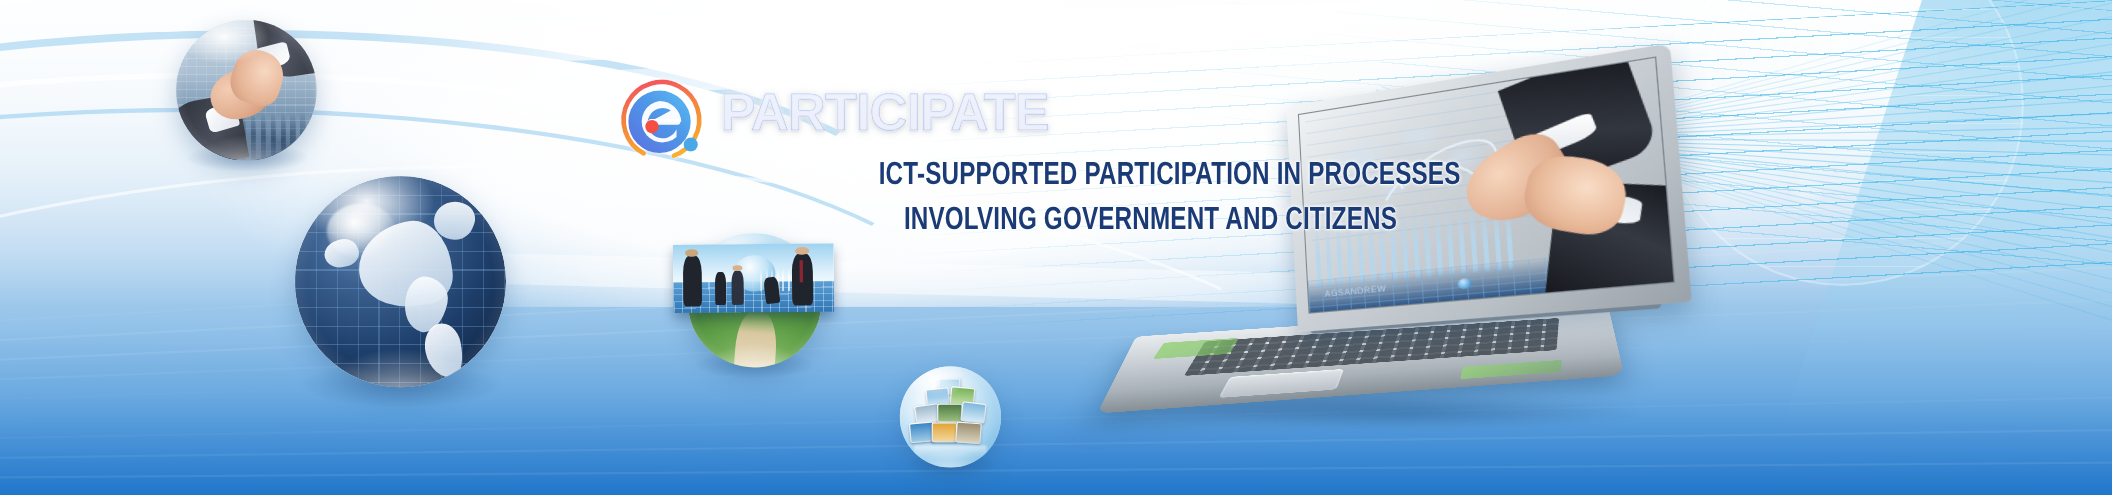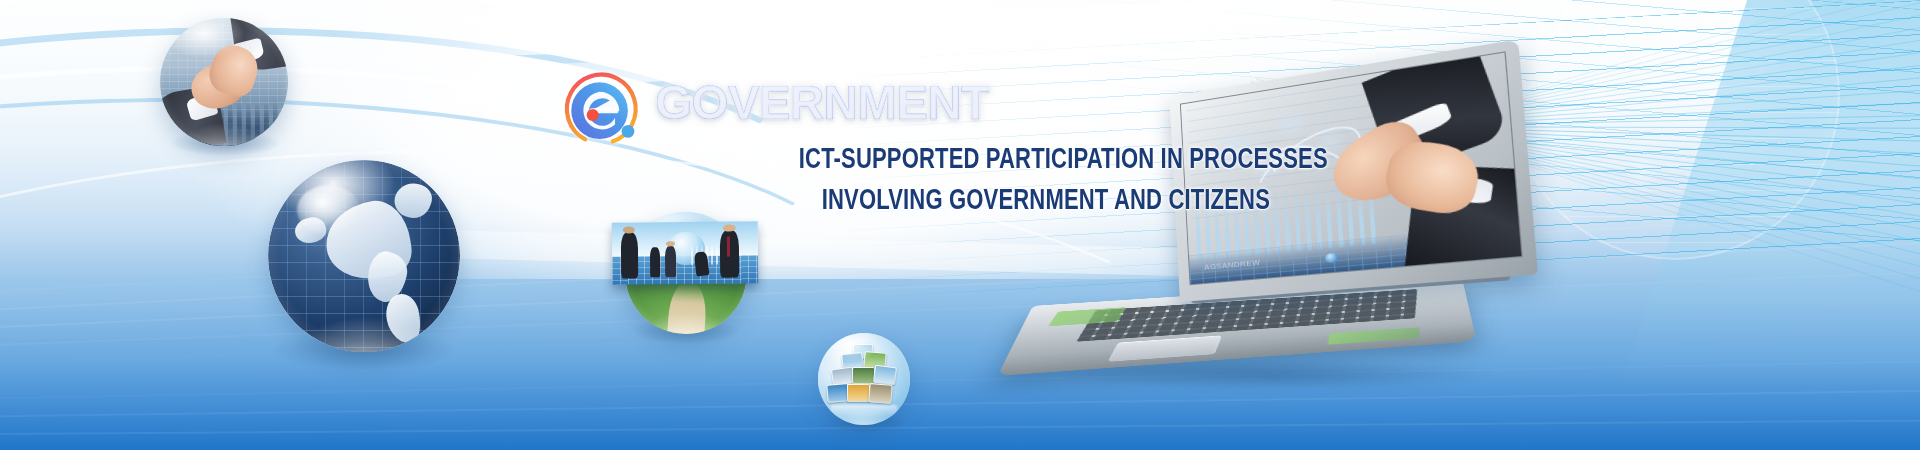--- a/index.html
+++ b/index.html
@@ -680,21 +680,21 @@
 
           <rect x="34" y="49" width="34" height="6" rx="3" fill="#ffffff" opacity="0.96"></rect>
 
           <circle cx="38" cy="57" r="7" fill="#f4503f"></circle>
 
           <circle cx="79" cy="76" r="7.5" fill="#4aa8e8"></circle>
         </g>
       </svg>
     </div>
 
-    <div id="brand-wordmark">GOVERNMENT</div>
+    <div id="brand-wordmark">PARTICIPATE</div>
   </div>
 
   <div id="tagline">
     <span class="line">ICT-SUPPORTED PARTICIPATION IN PROCESSES</span>
     <span class="line">INVOLVING  GOVERNMENT AND CITIZENS</span>
   </div>
 
 </div>
 
 </body></html>

